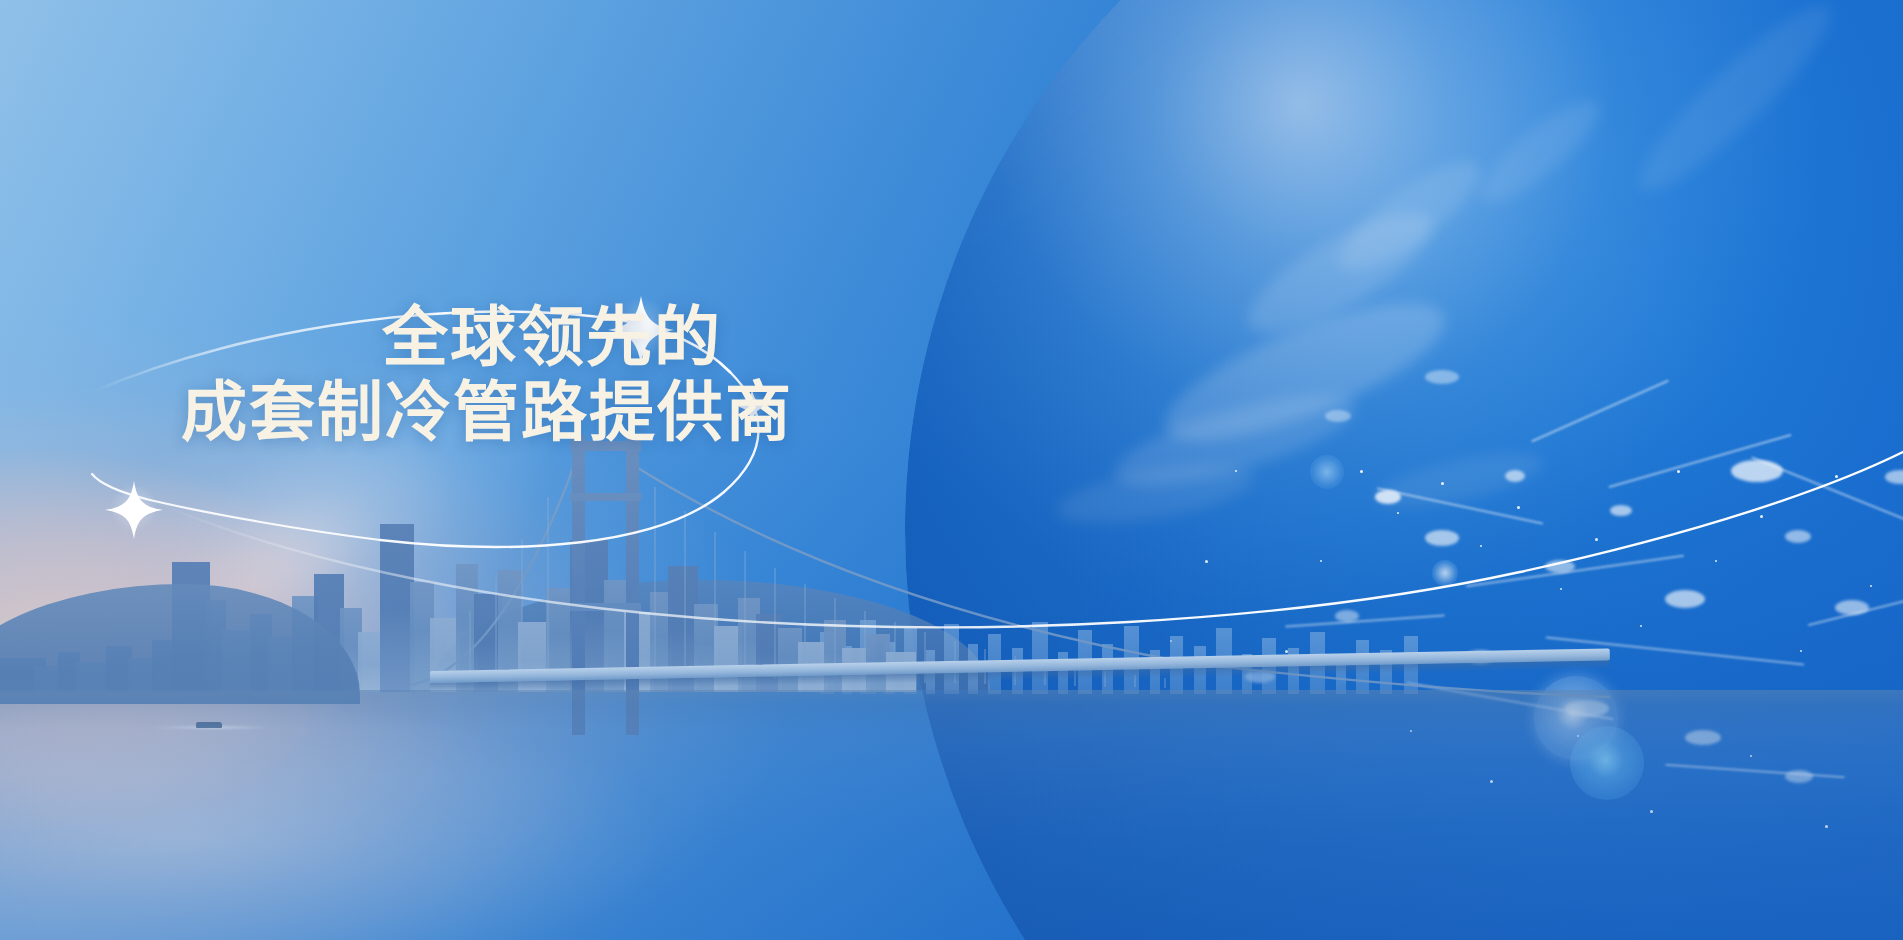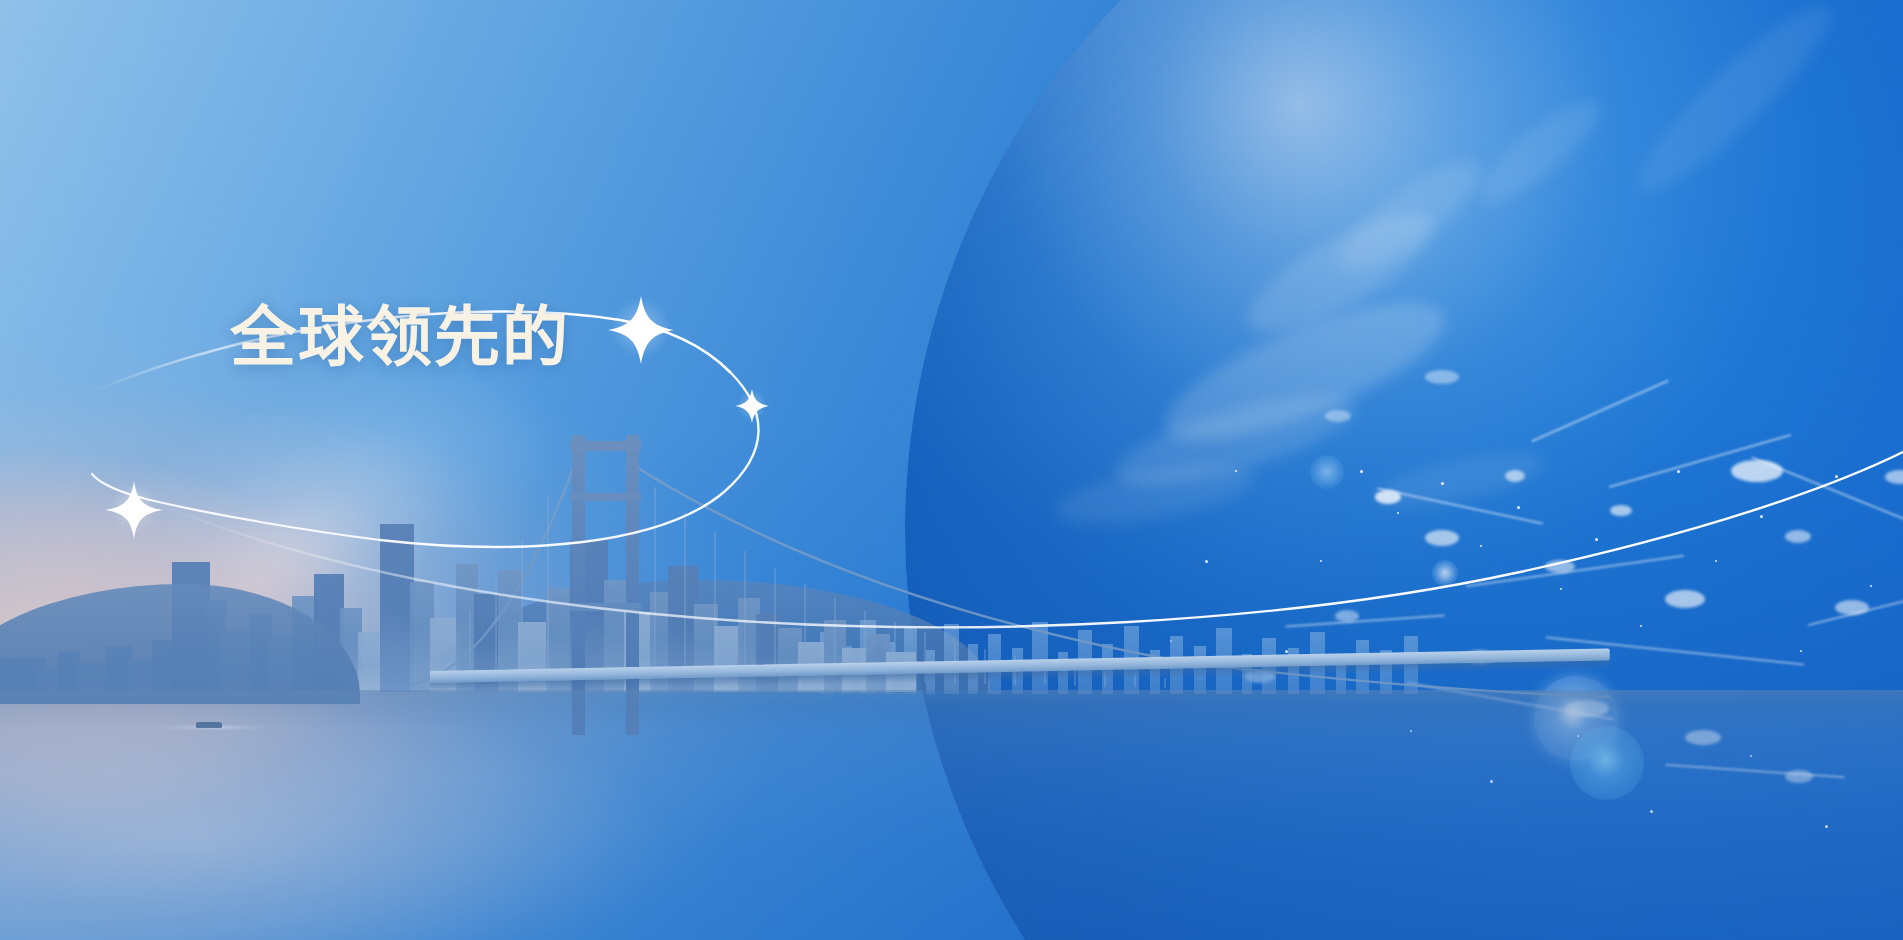--- a/index.html
+++ b/index.html
@@ -279,23 +279,24 @@
       rgba(20,92,188,0.14) 78%,
       rgba(18,86,182,0.18) 100%);
   }
 
   
   #swoosh{position:absolute;left:0;top:0;width:1903px;height:940px;}
 
   
   #headline{
     position:absolute;
-    left:100px; top:300px;
+    left:107px; top:300px;
     width:760px;
     z-index:30;
+    text-align:center;
   }
   .hl-line{
     color:#f7f2e4;
     font-size:66px;
     font-weight:700;
     line-height:1.14;
     letter-spacing:2px;
     white-space:nowrap;
     text-shadow:0 2px 14px rgba(18,70,140,0.30);
   }
@@ -559,15 +560,16 @@
     </g>
 
     <g>
       <circle cx="134" cy="508" r="24" fill="url(#sparkGlow)"></circle>
       <path d="M 134 481 C 137 500 143 507 163 510 C 143 513 137 520 134 539 C 131 520 125 513 105 510 C 125 507 131 500 134 481 Z" fill="#ffffff"></path>
     </g>
   </svg>
 
   <div id="headline">
     <div class="hl-line" id="hl-1">全球领先的</div>
+    <div class="hl-line" id="hl-2">成套制冷管路提供商</div>
   </div>
 
 </div>
 
 </body></html>

